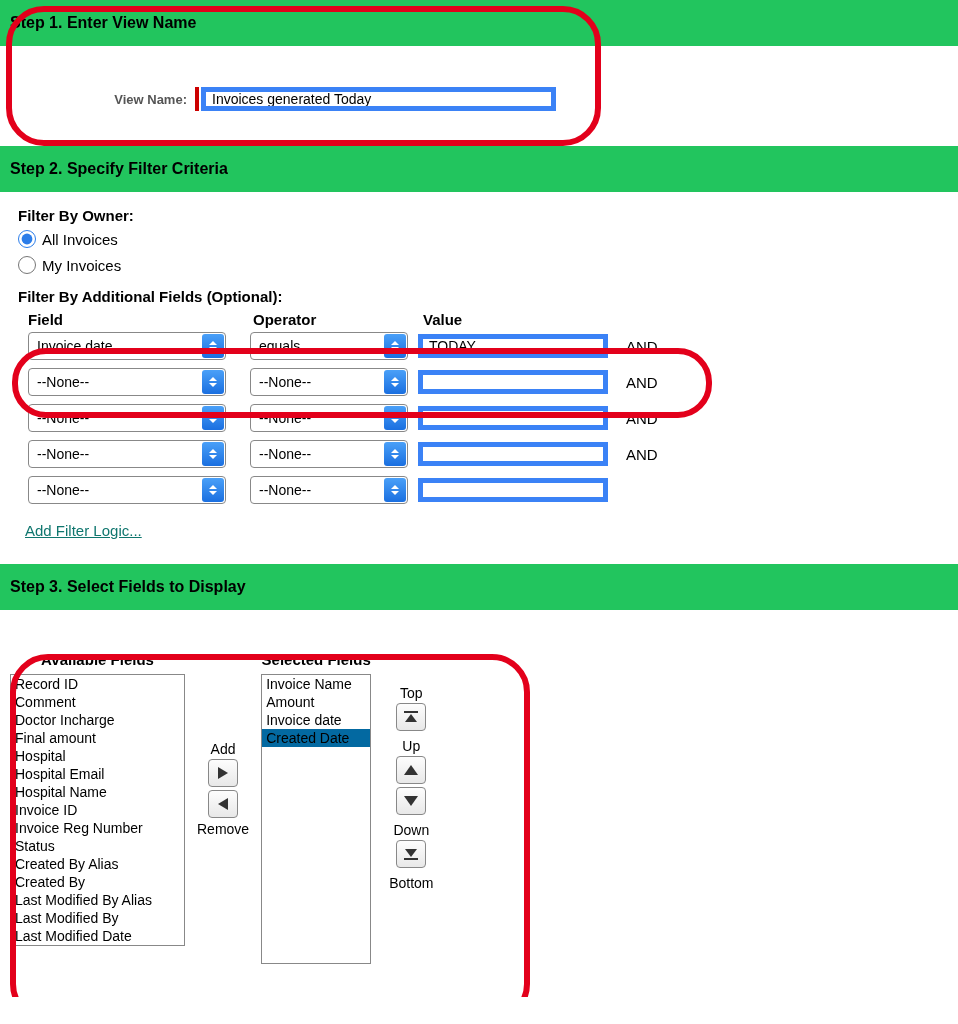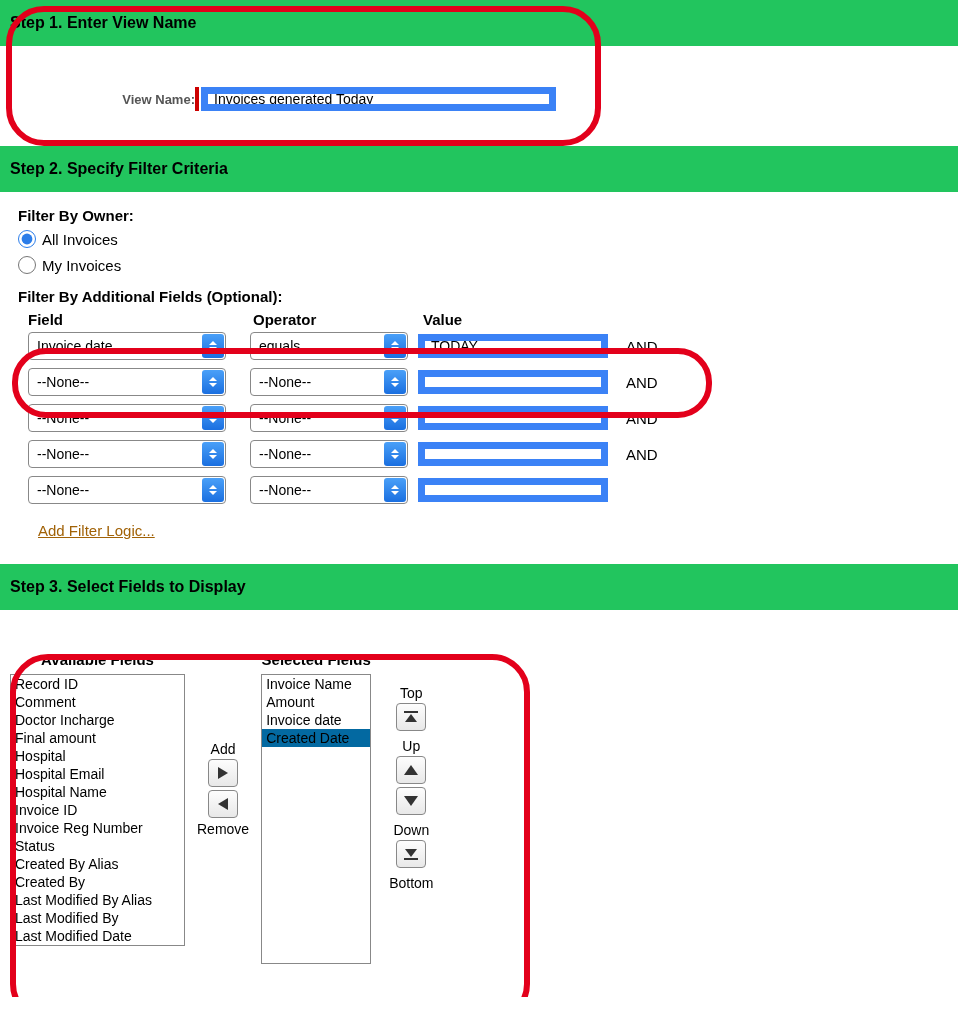--- a/index.html
+++ b/index.html
@@ -1,22 +1,22 @@
 <!DOCTYPE html>
 <html><head>
 <meta charset="utf-8">
 <style>
 * { box-sizing: border-box; margin: 0; padding: 0; }
 body { font-family: Arial, Helvetica, sans-serif; font-size: 14px; background: #fff; width: 958px; color: #000; }
 .step-header { background: #22c55e; padding: 14px 10px; font-weight: bold; font-size: 16px; margin-bottom: 15px; }
 .section { margin-bottom: 25px; }
 .form-row { display: flex; align-items: center; margin: 6px 0; padding-left: 40px; }
-.form-label { width: 155px; text-align: right; font-weight: bold; color: #555; padding-right: 0; font-size: 13px; }
+.form-label { width: 155px; text-align: right; font-weight: bold; color: #555; padding-right: 8px; font-size: 13px; }
 .req-bar { width: 4px; height: 24px; background: #c00; margin-right: 2px; }
-.text-input { height: 24px; border: 7px solid #3b82f6; padding: 2px 6px; font-size: 14px; }
+.text-input { height: 24px; border: 5px solid #3b82f6; padding: 2px 6px; font-size: 14px; }
 .text-input.wide { width: 355px; }
 .text-input.med { width: 185px; }
 .text-input.val { width: 190px; }
 .info-icon { display: inline-flex; align-items: center; justify-content: center; width: 18px; height: 18px; border: 1px solid #999; background: #f4f4f4; margin-left: 6px; color: #2266aa; font-family: Georgia, serif; font-style: italic; font-size: 12px; font-weight: bold; border-radius: 2px; }
 
 .highlight-box-1 { position: absolute; top: 6px; left: 6px; width: 595px; height: 140px; border: 6px solid #e3001b; border-radius: 38px; pointer-events: none; }
 .highlight-box-2 { position: absolute; top: 348px; left: 12px; width: 700px; height: 70px; border: 6px solid #e3001b; border-radius: 34px; pointer-events: none; }
 .highlight-box-3 { position: absolute; top: 654px; left: 10px; width: 520px; height: 368px; border: 6px solid #e3001b; border-radius: 38px; pointer-events: none; }
 
 .content { padding: 0 18px; }
@@ -35,21 +35,21 @@
 .sel-input { height: 28px; border: 1px solid #888; border-radius: 4px; padding: 2px 30px 2px 8px; font-size: 14px; background: #fff; }
 .sel-field { width: 198px; }
 .sel-op { width: 158px; }
 .sel-btn { position: absolute; right: 2px; top: 2px; width: 22px; height: 24px; background: linear-gradient(#4aa0f8, #1a6fe0); border-radius: 3px; display: flex; flex-direction: column; align-items: center; justify-content: center; gap: 2px; }
 .sel-btn::before, .sel-btn::after { content: ""; width: 0; height: 0; border-left: 4px solid transparent; border-right: 4px solid transparent; }
 .sel-btn::before { border-bottom: 4px solid #fff; }
 .sel-btn::after { border-top: 4px solid #fff; }
 .cell-gap1 { margin-right: 24px; }
 .cell-gap2 { margin-right: 10px; }
 .and-label { margin-left: 18px; font-size: 15px; }
-.link { color: #a16207; text-decoration: underline; display: inline-block; margin: 10px 0 0 20px; font-size: 15px; }
+.link { color: #0f766e; text-decoration: underline; display: inline-block; margin: 10px 0 0 7px; font-size: 15px; }
 
 .dual-list { display: flex; align-items: flex-start; padding: 8px 10px; }
 .col { display: flex; flex-direction: column; align-items: center; }
 .col-title { font-weight: bold; margin-bottom: 6px; font-size: 15px; }
 .listbox { border: 1px solid #888; width: 175px; background: #fff; font-size: 14px; }
 .listbox.sel { width: 110px; height: 290px; }
 .listbox .opt { padding: 1px 4px; white-space: nowrap; }
 .listbox .opt.selected { background: #0369a1; }
 .mid-buttons { display: flex; flex-direction: column; align-items: center; margin: 90px 12px 0 12px; }
 .arrow-btn { width: 30px; height: 28px; border: 1px solid #888; border-radius: 4px; background: linear-gradient(#fdfdfd, #e8e8e8); display: flex; align-items: center; justify-content: center; margin-bottom: 3px; cursor: pointer; }

